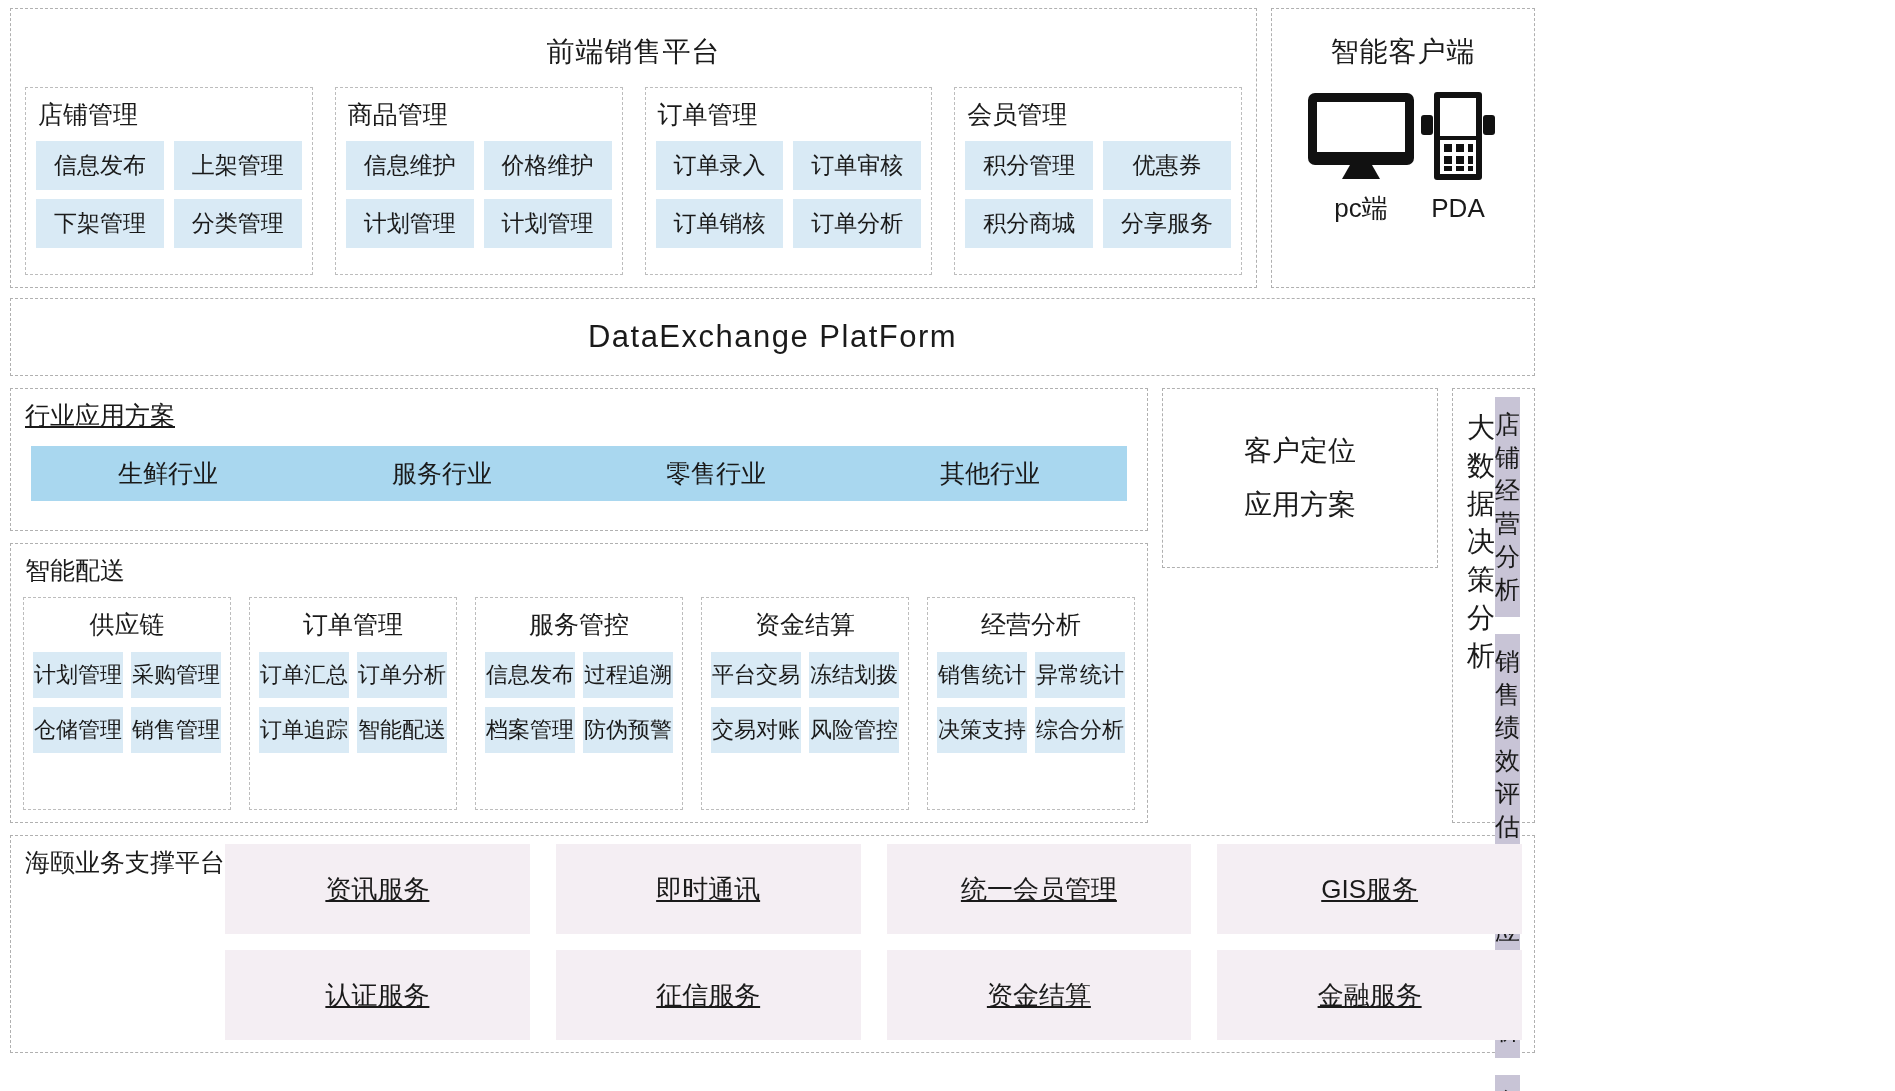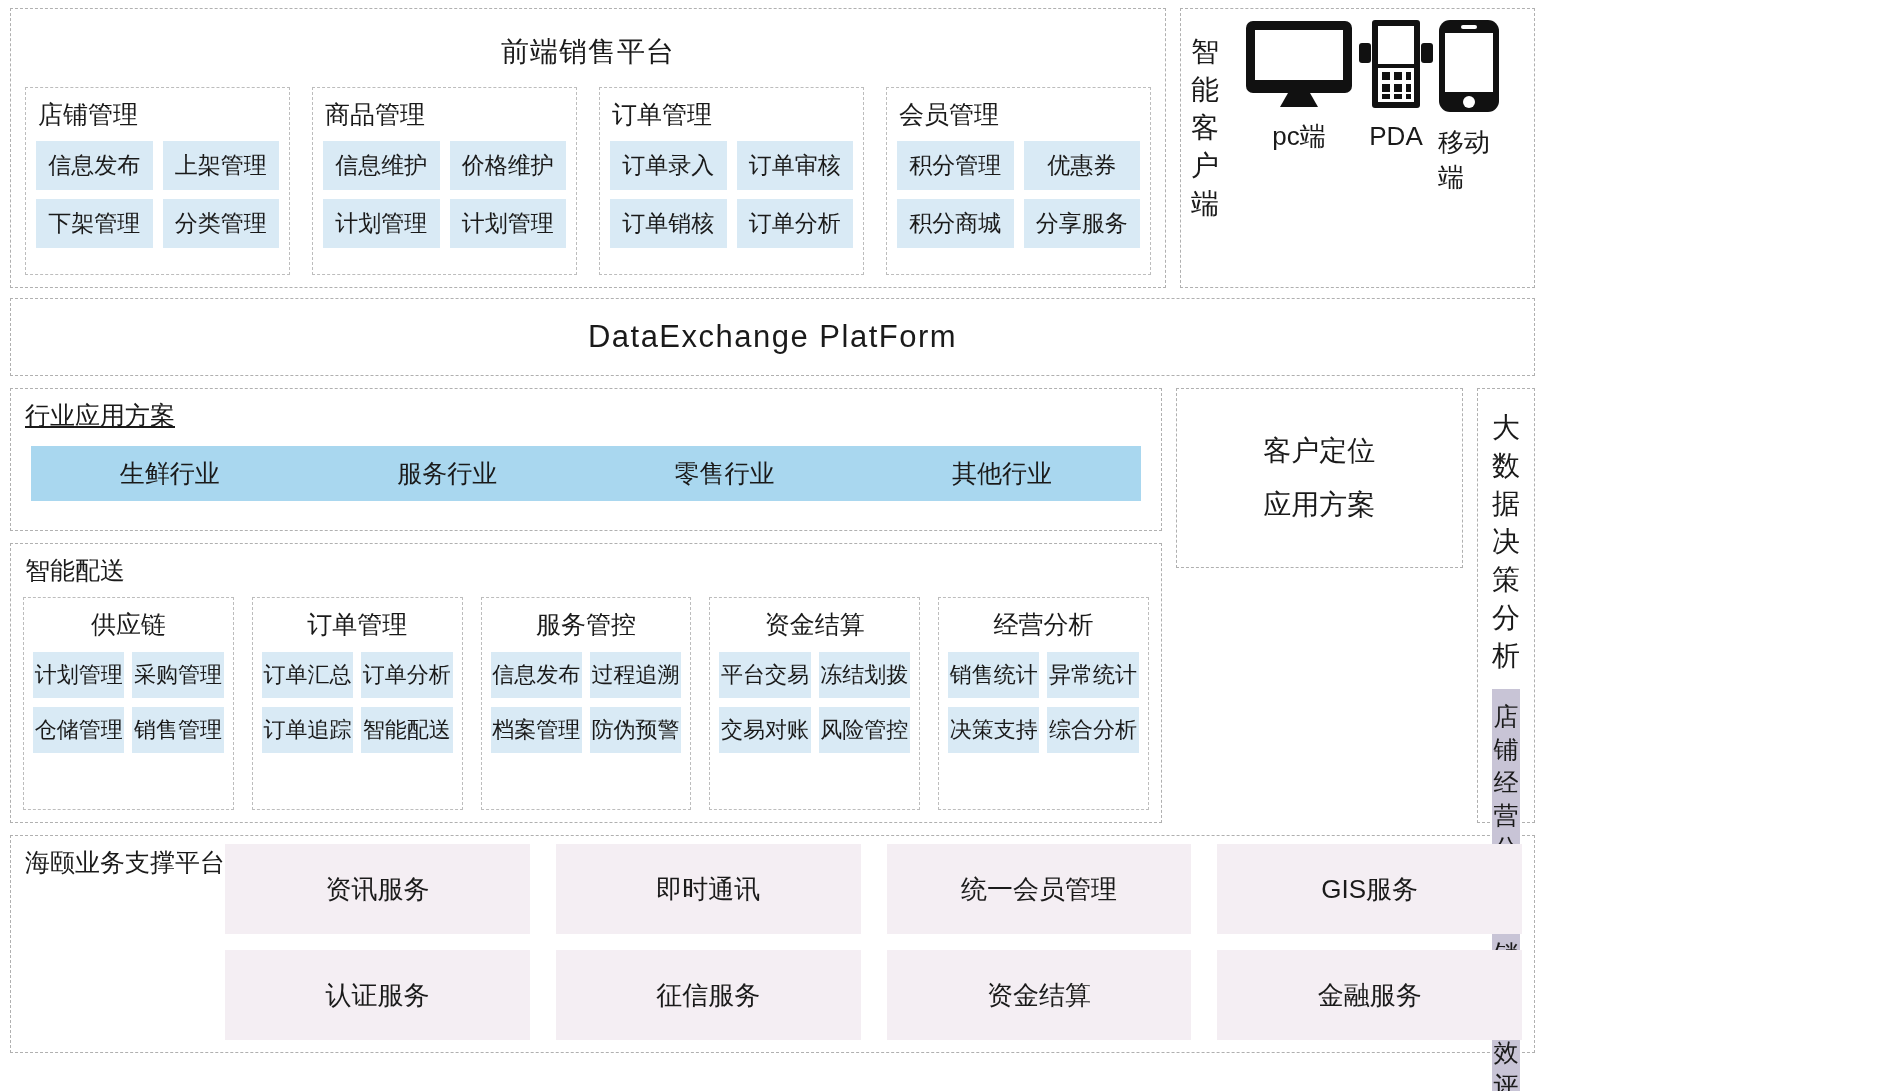--- a/index.html
+++ b/index.html
@@ -13,21 +13,21 @@
   .page { position: relative; width: 1545px; height: 1091px; padding: 8px 10px 6px 10px; }
 
   .dash { border: 1.6px dashed #b0b0b0; }
   .dash-thin { border: 1.4px dashed #bdbdbd; }
 
   
   .row1 { display: flex; gap: 14px; height: 280px; }
   .sales-platform { width: 1330px; height: 100%; padding: 6px 10px 10px 10px;
       display: flex; flex-direction: column; }
   .client-panel { flex: 1; height: 100%; padding: 6px 10px 10px 10px;
-      display: flex; }
+      display: flex; flex-direction: column; }
 
   .panel-title-center { text-align: center; font-size: 28px; letter-spacing: 1px;
       padding: 18px 0 16px 0; }
 
   .sales-groups { display: flex; gap: 22px; flex: 1; padding: 0 4px 2px 4px; }
   .sgroup { flex: 1; padding: 8px 10px 12px 10px; display: flex; flex-direction: column; }
   .sgroup-title { font-size: 25px; padding: 2px 0 10px 2px; }
   .sgroup-grid { display: grid; grid-template-columns: 1fr 1fr; gap: 9px 10px; }
   .tag-blue { background: #d9eaf5; font-size: 23px; text-align: center;
       padding: 9px 2px; white-space: nowrap; }
@@ -60,33 +60,33 @@
   .ops-groups { display: flex; gap: 18px; flex: 1; }
   .ogroup { flex: 1; padding: 6px 9px 11px 9px; display: flex; flex-direction: column; }
   .ogroup-title { font-size: 25px; text-align: center; padding: 4px 0 11px 0; }
   .ogroup-grid { display: grid; grid-template-columns: 1fr 1fr; gap: 9px 8px; }
   .ogroup-grid .tag-blue { font-size: 22px; padding: 8px 1px; }
 
   .locate { height: 180px; padding: 10px; display: flex; flex-direction: column;
       align-items: center; justify-content: center; gap: 16px; }
   .locate-line { font-size: 28px; }
 
-  .bigdata { height: 100%; padding: 8px 14px 12px 14px; display: flex; flex-direction: column; }
+  .bigdata { height: 100%; padding: 8px 14px 12px 14px; display: flex; flex-direction: row; }
   .bigdata-title { font-size: 28px; text-align: center; padding: 12px 0 14px 0; }
   .bigdata-list { display: flex; flex-direction: column; gap: 17px; flex: 1; }
   .tag-purple { background: #c8c4d6; font-size: 25px; text-align: center; padding: 11px 0; }
 
   
   .support { margin-top: 12px; height: 218px; padding: 8px 12px 12px 12px;
       display: flex; flex-direction: row; }
   .support-title { font-size: 25px; padding: 2px 0 12px 2px; }
   .support-grid { display: grid; grid-template-columns: repeat(4, 1fr);
       gap: 16px 26px; flex: 1; }
   .tag-pink { background: #f4eef3; font-size: 26px; display: flex;
-      align-items: center; justify-content: center; }
+      align-items: center; justify-content: center; text-decoration: underline; }
 </style>
 </head>
 <body>
 
 <div class="page">
 
   <div class="row1">
 
     <section class="sales-platform dash">
       <div class="panel-title-center">前端销售平台</div>
@@ -166,31 +166,20 @@
               <rect x="40" y="65" width="8" height="8" fill="#111"></rect>
               <rect x="52" y="65" width="5" height="8" fill="#111"></rect>
               <rect x="28" y="75" width="8" height="5" fill="#111"></rect>
               <rect x="40" y="75" width="8" height="5" fill="#111"></rect>
               <rect x="52" y="75" width="5" height="5" fill="#111"></rect>
             </svg>
           </span>
           <span class="device-label">PDA</span>
         </div>
 
-        <div class="device">
-          <span>
-            <svg width="62" height="94" viewBox="0 0 62 94">
-              <rect x="1" y="1" width="60" height="92" rx="11" fill="#111"></rect>
-              <rect x="7" y="14" width="48" height="59" fill="#fff"></rect>
-              <rect x="23" y="6" width="16" height="4" rx="2" fill="#fff"></rect>
-              <circle cx="31" cy="83" r="6" fill="#fff"></circle>
-            </svg>
-          </span>
-          <span class="device-label">移动端</span>
-        </div>
 
       </div>
     </section>
   </div>
 
   <section class="dx-bar dash">
     <span class="dx-text">DataExchange PlatForm</span>
   </section>
 
   <div class="row3">

